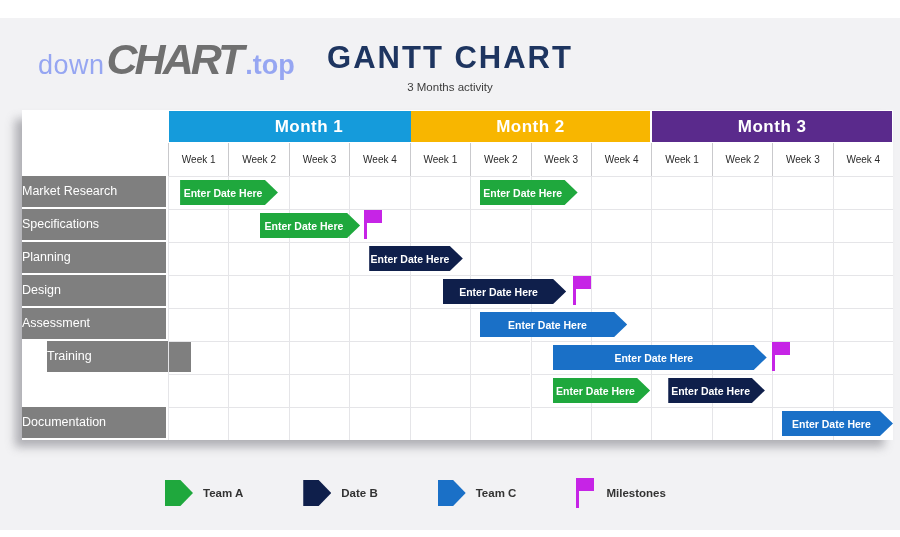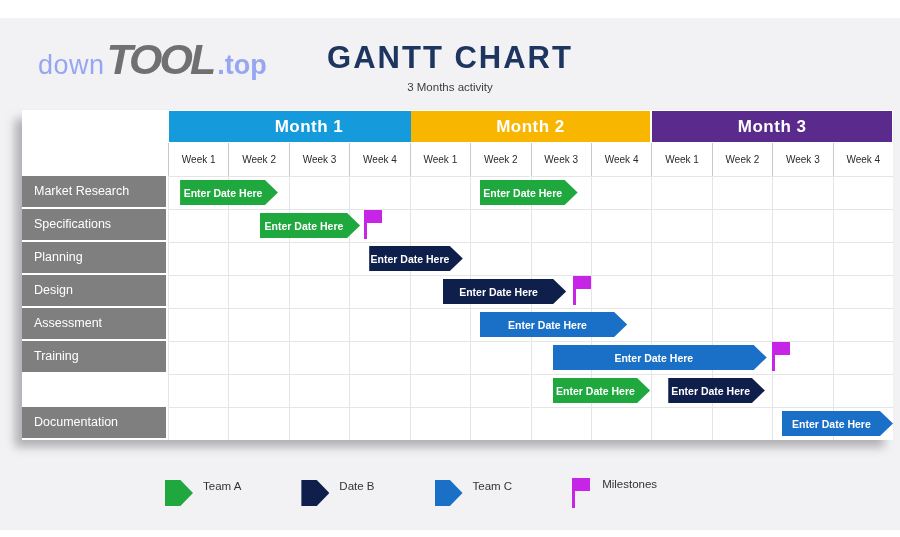--- a/index.html
+++ b/index.html
@@ -22,50 +22,50 @@
   .subtitle { font-size: 11.5px; color: #3d3d3d; margin-top: 5px; }
 
   
   .gantt { position: absolute; left: 22px; top: 110px; width: 871px; height: 330px;
     background: #ffffff; box-shadow: -8px 8px 9px -1px rgba(95,95,105,0.45); }
   .month-cell { position: absolute; height: 31px; top: 1px; color: #fff; font-weight: bold;
     font-size: 17px; text-align: center; line-height: 31px; letter-spacing: 0.5px; }
   .week-cell { position: absolute; top: 33px; height: 33px; font-size: 10px; color: #2a2a2a;
     text-align: center; line-height: 33px; border-left: 1px solid #C9C9CC; background: #fff; }
   .row-label { position: absolute; left: 0; width: 144px; height: 31px; background: #7F7F7F;
-    color: #fff; font-size: 12.5px; line-height: 31px; padding-left: 12px; }
+    color: #fff; font-size: 12.5px; line-height: 31px; }
   .grid-cell { position: absolute; width: 61px; height: 33px;
     border-left: 1px solid #E5E5E8; border-top: 1px solid #E5E5E8; }
   .bar { position: absolute; height: 25px; color: #fff; font-size: 10.5px; font-weight: bold;
     display: flex; align-items: center; justify-content: center; padding-right: 12px;
     clip-path: polygon(0 0, calc(100% - 13px) 0, 100% 50%, calc(100% - 13px) 100%, 0 100%);
     white-space: nowrap; cursor: pointer; }
   .flag { position: absolute; width: 20px; height: 29px; }
   .flag .pole { position: absolute; left: 0; top: 0; width: 3px; height: 29px; }
   .flag .cloth { position: absolute; left: 2px; top: 0; width: 16px; height: 13px; }
 
   
   .legend { position: absolute; left: 165px; top: 478px; display: flex; gap: 60px;
     align-items: center; }
-  .legend-item { display: flex; align-items: flex-start; }
+  .legend-item { display: flex; align-items: center; font-weight: bold; }
   .legend-arrow { width: 28px; height: 26px;
     clip-path: polygon(0 0, 55% 0, 100% 50%, 55% 100%, 0 100%); }
   .legend-flag { position: relative; width: 20px; height: 30px; }
   .legend-flag .pole { position: absolute; left: 0; top: 0; width: 2.5px; height: 30px; }
   .legend-flag .cloth { position: absolute; left: 2px; top: 0; width: 16px; height: 13px; }
   .legend-label { margin-left: 10px; font-size: 11.5px; color: #333; }
 </style>
 </head>
 <body>
 
 <div class="stage"></div>
 
 <div class="logo">
   <span class="p1">down</span>
-  <span class="p2">TOOL</span>
+  <span class="p2">CHART</span>
   <span class="p3">.top</span>
 </div>
 
 <div class="titleblock">
   <div class="title">GANTT CHART</div>
   <div class="subtitle">3 Months activity</div>
 </div>
 
 <div class="gantt">
     <div class="month-cell" style="left: 147px; width: 280px; background: rgb(21, 155, 219);">Month 1</div>
@@ -141,21 +141,21 @@
     <div class="grid-cell" style="left: 266.833px; top: 198px; width: 60.4167px;"></div>
     <div class="grid-cell" style="left: 327.25px; top: 198px; width: 60.4167px;"></div>
     <div class="grid-cell" style="left: 387.667px; top: 198px; width: 60.4167px;"></div>
     <div class="grid-cell" style="left: 448.083px; top: 198px; width: 60.4167px;"></div>
     <div class="grid-cell" style="left: 508.5px; top: 198px; width: 60.4167px;"></div>
     <div class="grid-cell" style="left: 568.917px; top: 198px; width: 60.4167px;"></div>
     <div class="grid-cell" style="left: 629.333px; top: 198px; width: 60.4167px;"></div>
     <div class="grid-cell" style="left: 689.75px; top: 198px; width: 60.4167px;"></div>
     <div class="grid-cell" style="left: 750.167px; top: 198px; width: 60.4167px;"></div>
     <div class="grid-cell" style="left: 810.583px; top: 198px; width: 60.4167px;"></div>
-    <div class="row-label" style="top: 231px; background: rgb(127, 127, 127);">Training</div>
+    <div class="row-label" style="top: 231px; background: rgb(127, 127, 127); margin-left: 25px;">Training</div>
     <div class="grid-cell" style="left: 146px; top: 231px; width: 60.4167px;"></div>
     <div class="grid-cell" style="left: 206.417px; top: 231px; width: 60.4167px;"></div>
     <div class="grid-cell" style="left: 266.833px; top: 231px; width: 60.4167px;"></div>
     <div class="grid-cell" style="left: 327.25px; top: 231px; width: 60.4167px;"></div>
     <div class="grid-cell" style="left: 387.667px; top: 231px; width: 60.4167px;"></div>
     <div class="grid-cell" style="left: 448.083px; top: 231px; width: 60.4167px;"></div>
     <div class="grid-cell" style="left: 508.5px; top: 231px; width: 60.4167px;"></div>
     <div class="grid-cell" style="left: 568.917px; top: 231px; width: 60.4167px;"></div>
     <div class="grid-cell" style="left: 629.333px; top: 231px; width: 60.4167px;"></div>
     <div class="grid-cell" style="left: 689.75px; top: 231px; width: 60.4167px;"></div>

